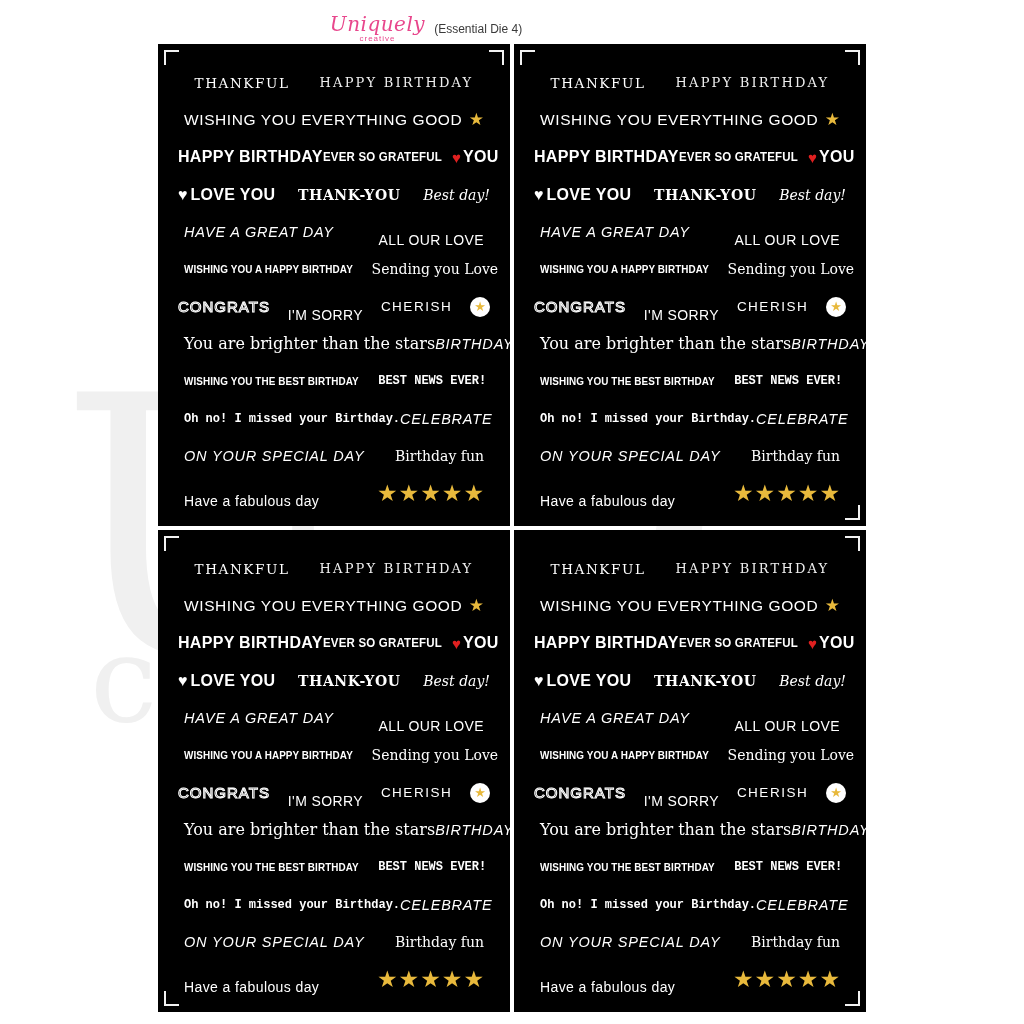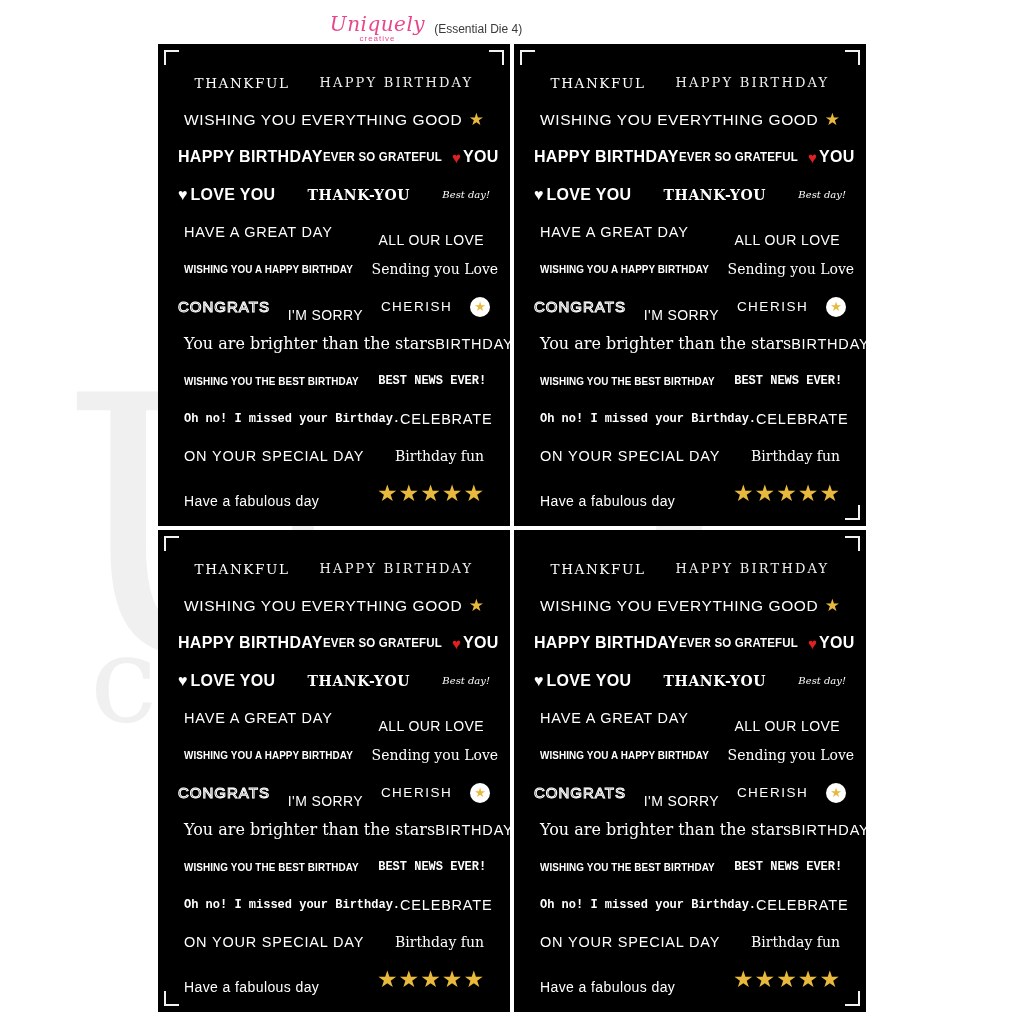--- a/index.html
+++ b/index.html
@@ -113,22 +113,22 @@
   .row.spread3{justify-content:space-between;padding:0 6px;}
 
   
   .t-serif-sc{font-family:"DejaVu Serif", serif;font-size:13.5px;letter-spacing:1.6px;}
   .t-script{font-family:"DejaVu Serif", serif;font-size:13px;letter-spacing:2.2px;color:#efefef;}
   .t-thin-caps{font-family:"Liberation Sans", sans-serif;font-size:15.5px;letter-spacing:.6px;font-weight:300;}
   .t-bold-caps{font-family:"Liberation Sans", sans-serif;font-size:16px;font-weight:bold;letter-spacing:.3px;}
   .t-cond-bold{font-family:"Liberation Sans", sans-serif;font-size:12.5px;font-weight:bold;letter-spacing:.2px;transform:scaleX(.92);transform-origin:left center;}
   .t-cond-bold-sm{font-family:"Liberation Sans", sans-serif;font-size:11px;font-weight:bold;letter-spacing:.1px;transform:scaleX(.9);transform-origin:left center;}
   .t-slab{font-family:"DejaVu Serif", serif;font-size:14px;font-weight:bold;letter-spacing:.6px;}
-  .t-hand{font-family:"DejaVu Serif", serif;font-style:italic;font-size:10px;}
-  .t-light-caps{font-family:"Liberation Sans", sans-serif;font-size:14.5px;font-weight:300;letter-spacing:.8px;}
+  .t-hand{font-family:"DejaVu Serif", serif;font-style:italic;font-size:14px;}
+  .t-light-caps{font-family:"Liberation Sans", sans-serif;font-size:14.5px;font-weight:300;letter-spacing:.8px;font-style:italic;}
   .t-outline{font-family:"Liberation Sans", sans-serif;font-size:15px;letter-spacing:1px;color:#000;-webkit-text-stroke:1px #fff;text-shadow:0 0 0 #fff;}
   .t-serif-small{font-family:"DejaVu Serif", serif;font-size:16px;}
   .t-med-caps{font-family:"Liberation Sans", sans-serif;font-size:14px;letter-spacing:.4px;margin-top:16px;}
   .t-reg{font-family:Liberation Mono, monospace;font-size:12px;font-weight:bold;}
   .t-grey-caps{font-family:"Liberation Sans", sans-serif;font-size:13.5px;letter-spacing:1.5px;color:#ffffff;}
   .t-hand2{font-family:"DejaVu Serif", serif;font-size:14px;}
 
   .heart{color:#e02020;font-size:15px;margin-right:2px;}
   .heart-white{color:#ffffff;font-size:16px;margin-right:3px;}
   .star{color:#e8b93c;font-size:17px;}

